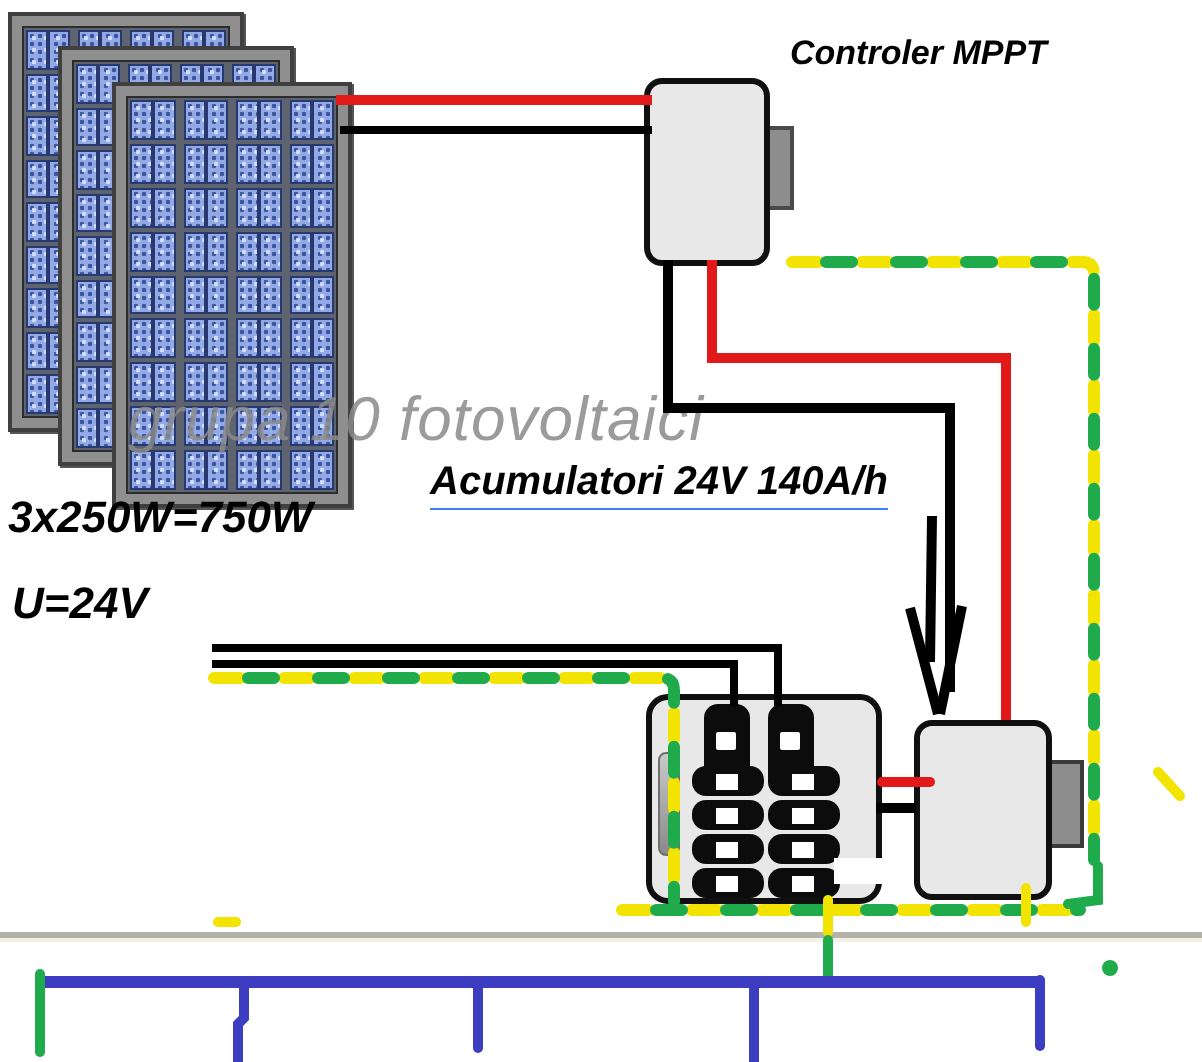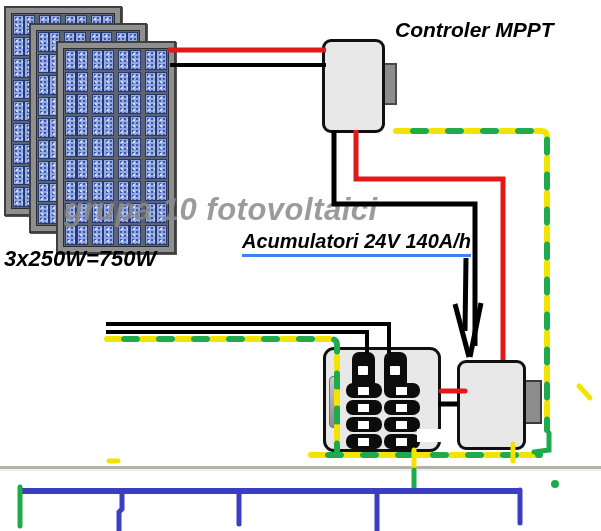--- a/index.html
+++ b/index.html
@@ -54,26 +54,26 @@
   .dg{stroke:var(--dash_green,#1faa4b);stroke-width:6;fill:none;
       stroke-dasharray:13 22;stroke-dashoffset:-17;stroke-linecap:round}
   .ys{stroke:var(--dash_yellow,#f2e400);stroke-width:5;fill:none;stroke-linecap:round}
   .gs{stroke:var(--dash_green,#1faa4b);stroke-width:5;fill:none;stroke-linecap:round}
   .bl{stroke:var(--bus_blue,#3d3dc2);stroke-width:5;fill:none;stroke-linecap:round}
   .bl6{stroke:var(--bus_blue,#3d3dc2);stroke-width:6;fill:none}
 
   
   .lbl{position:absolute;font-weight:700;font-style:italic;color:#000;
        z-index:6;white-space:nowrap}
-  #controller-label{left:395px;top:15px;font-size:21px;line-height:1.42}
+  #controller-label{left:395px;top:15px;font-size:17px;line-height:1.42}
   #array-power-label{left:4px;top:246px;font-size:22px}
   #array-voltage-label{left:6px;top:289px;font-size:22px}
-  #battery-label{left:242px;top:230px;font-size:20px;border-bottom:3px solid #3b82f6;padding-bottom:1px}
+  #battery-label{left:215px;top:230px;font-size:20px;border-bottom:1px solid #3b82f6;padding-bottom:1px}
   #resistance-label{left:92px;top:429px;font-size:22px}
-  #watermark{position:absolute;left:64px;top:192px;font-size:31px;font-weight:700;font-style:italic;
+  #watermark{position:absolute;left:64px;top:192px;font-size:31px;font-weight:400;font-style:italic;
              color:var(--watermark_gray,#8a8a8a);opacity:.85;z-index:2;white-space:nowrap;letter-spacing:.5px}
 
   
   #divider{position:absolute;left:0;top:466px;width:601px;height:3px;background:#b2b2a8;z-index:1}
   #divider-light{position:absolute;left:0;top:469px;width:601px;height:2px;background:#f1f1e8;z-index:1}
 </style>
 </head>
 <body>
 
 <div class="stage">
@@ -288,15 +288,16 @@
       <line class="bl" x1="377" y1="492" x2="377" y2="531"></line>
       <line class="bl" x1="520" y1="490" x2="520" y2="523"></line>
       <line class="gs" x1="20" y1="487" x2="20" y2="526"></line>
     </g>
   </svg>
 
   <div class="lbl" id="controller-label">
     <div>Controler MPPT</div>
   </div>
   <div class="lbl" id="array-power-label">3x250W=750W</div>
+  <div class="lbl" id="array-voltage-label">U=24V</div>
   <div class="lbl" id="battery-label">Acumulatori 24V 140A/h</div>
 
 </div>
 
 </body></html>

